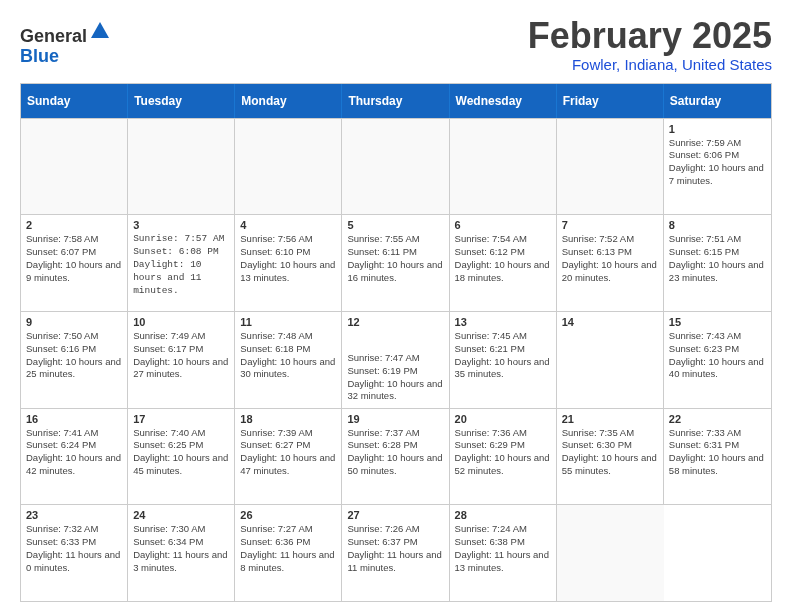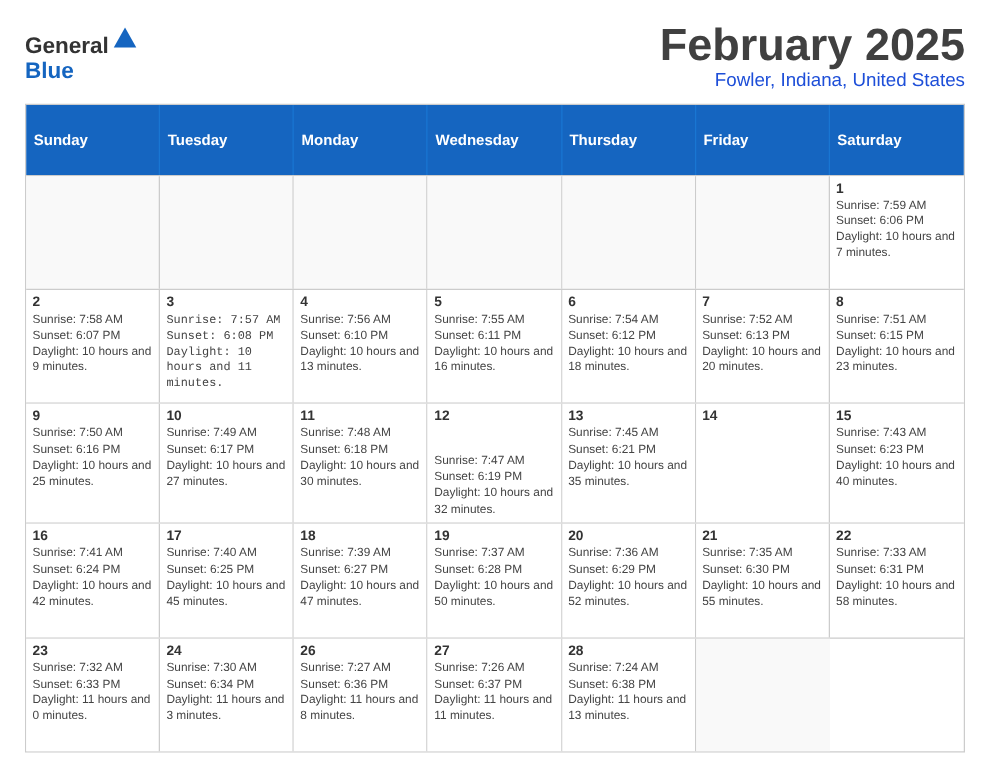--- a/index.html
+++ b/index.html
@@ -56,21 +56,21 @@
     }
     .calendar-header-row {
       display: grid;
       grid-template-columns: repeat(7, 1fr);
       background: #1565c0;
     }
     .calendar-header-cell {
       color: #fff;
       font-size: 12px;
       font-weight: bold;
-      padding: 21px 6px;
+      padding: 10px 6px;
       border-right: 1px solid #1976d2;
     }
     .calendar-header-cell:last-child { border-right: none; }
     .calendar-body {
       display: flex;
       flex-direction: column;
       flex: 1;
     }
     .calendar-row {
       display: grid;
@@ -123,22 +123,22 @@
       <div class="month-year">February 2025</div>
       <div class="location">Fowler, Indiana, United States</div>
     </div>
   </div>
 
   <div style="flex:1; display:flex; flex-direction:column; border: 1px solid #ccc;">
     <div class="calendar-header-row">
     <div class="calendar-header-cell">Sunday</div>
         <div class="calendar-header-cell">Tuesday</div>
         <div class="calendar-header-cell">Monday</div>
+        <div class="calendar-header-cell">Thursday</div>
         <div class="calendar-header-cell">Wednesday</div>
-        <div class="calendar-header-cell">Thursday</div>
         <div class="calendar-header-cell">Friday</div>
         <div class="calendar-header-cell">Saturday</div>
       </div>
     <div class="calendar-body">
     <div class="calendar-row">
           <div class="calendar-cell empty"></div>
           <div class="calendar-cell empty"></div>
           <div class="calendar-cell empty"></div>
           <div class="calendar-cell empty"></div>
           <div class="calendar-cell empty"></div>

